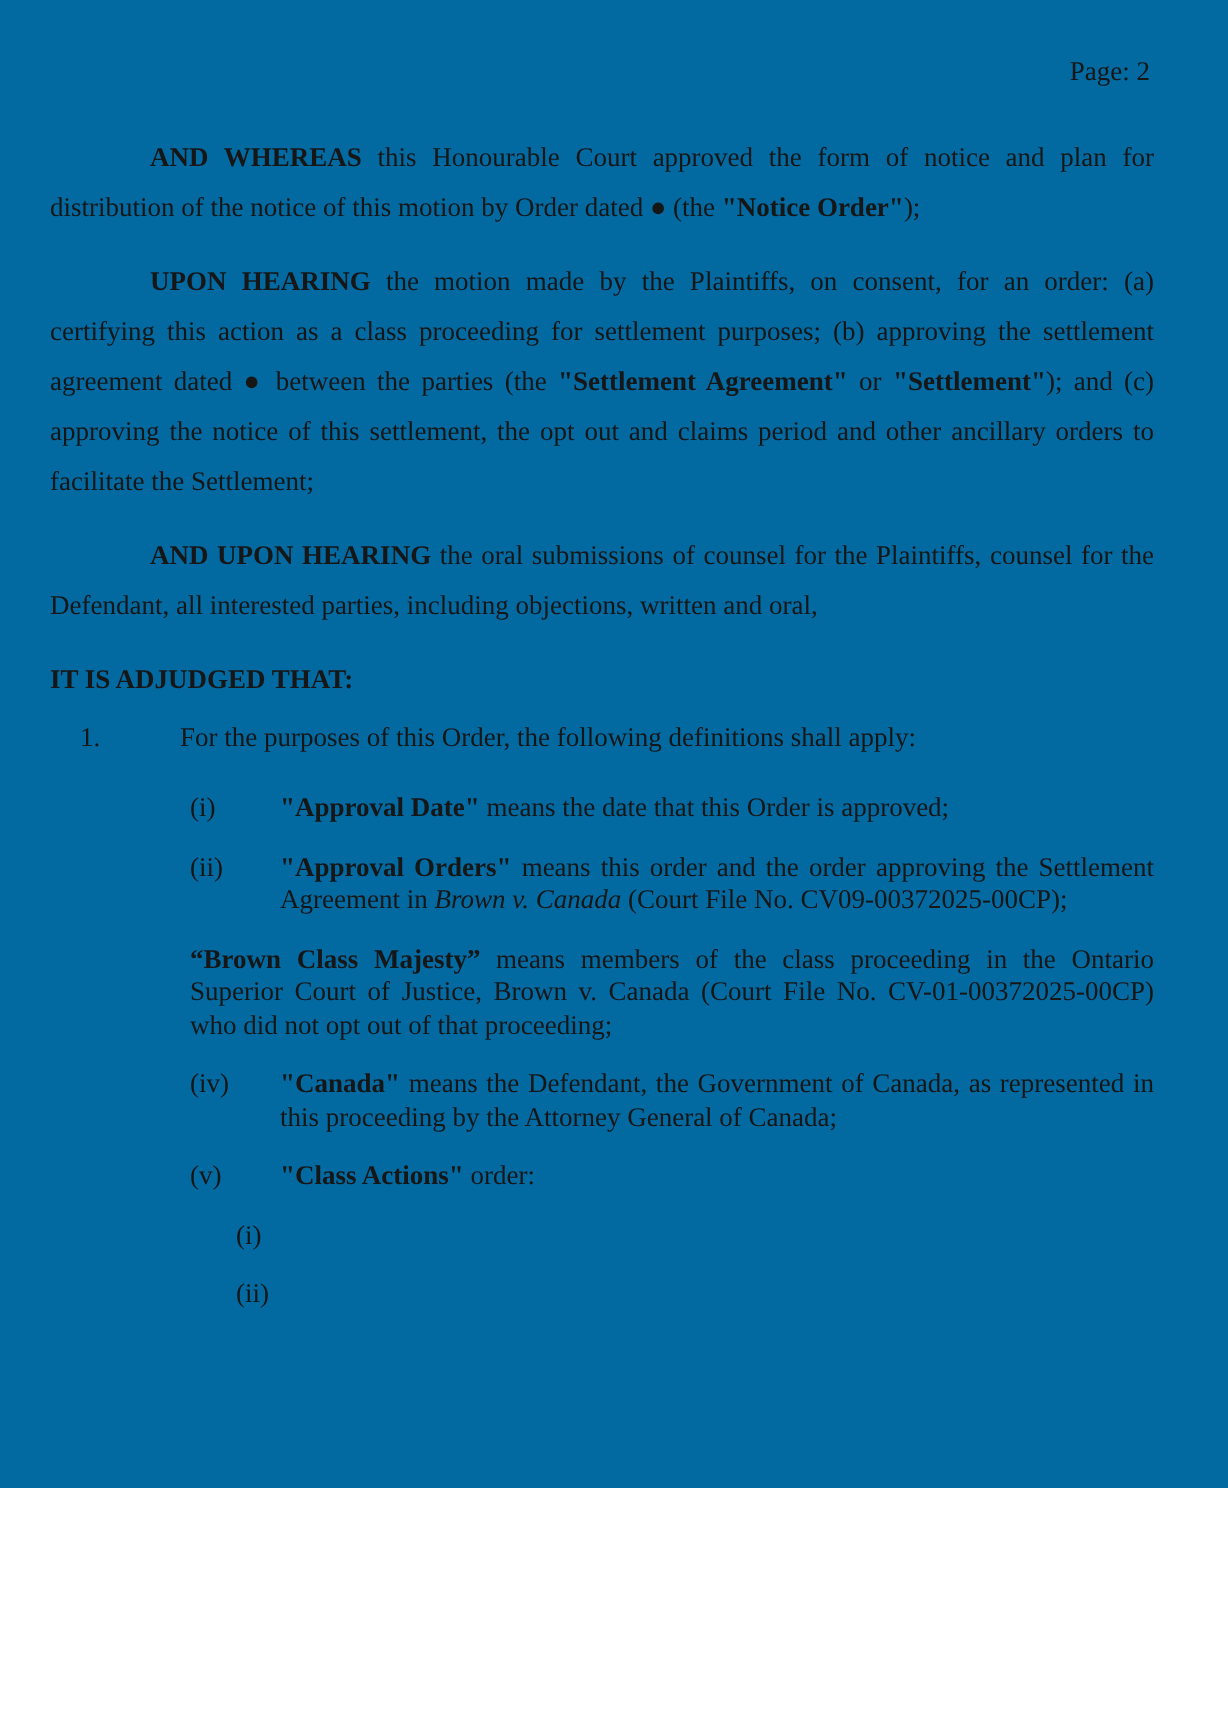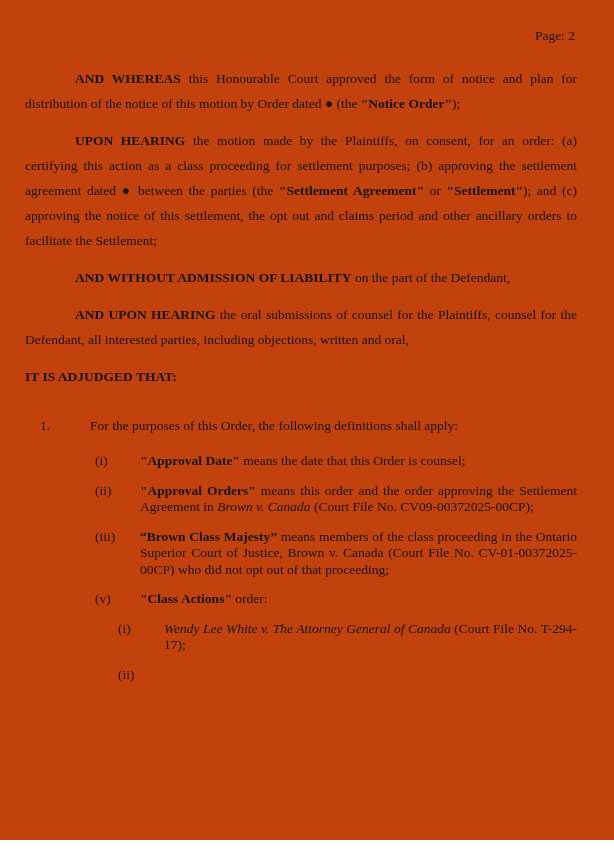--- a/index.html
+++ b/index.html
@@ -3,22 +3,22 @@
 <meta charset="utf-8">
 <style>
   html, body {
     margin: 0;
     padding: 0;
     background: #ffffff;
   }
   .page {
     position: relative;
     width: 614px;
-    height: 840px;
-    background: #c2410c;
+    height: 744px;
+    background: #0369a1;
     color: #161616;
     font-family: "Liberation Serif", "DejaVu Serif", serif;
     font-size: 13.5px;
     box-sizing: border-box;
     padding: 0 37px 0 25px;
     overflow: hidden;
   }
   .page-num {
     position: absolute;
     top: 28px;
@@ -29,21 +29,21 @@
   p.body {
     margin: 0 0 12px 0;
     line-height: 25px;
     text-align: justify;
     text-indent: 50px;
   }
   p.body.p-first {
     margin-top: 66px;
   }
   p.heading {
-    margin: 0 0 24px 0;
+    margin: 0 0 4px 0;
     line-height: 25px;
     font-weight: bold;
     text-align: left;
     text-indent: 0;
   }
   .order-item {
     display: flex;
     margin: 0 0 15px 15px;
     line-height: 25px;
   }
@@ -76,53 +76,54 @@
 </style>
 </head>
 <body>
 
 <div class="page">
 
   <div class="page-num">Page: 2</div>
 
   <p class="body p-first"><span class="b">AND WHEREAS</span><span> this Honourable Court approved the form of notice and plan for distribution of the notice of this motion by Order dated ● (the </span><span class="b">"Notice Order"</span><span>);</span></p>
   <p class="body"><span class="b">UPON HEARING</span><span> the motion made by the Plaintiffs, on consent, for an order: (a) certifying this action as a class proceeding for settlement purposes; (b) approving the settlement agreement dated ● between the parties (the </span><span class="b">"Settlement Agreement"</span><span> or </span><span class="b">"Settlement"</span><span>); and (c) approving the notice of this settlement, the opt out and claims period and other ancillary orders to facilitate the Settlement;</span></p>
-  <p class="body"><span class="b">AND WITHOUT ADMISSION OF LIABILITY</span><span> on the part of the Defendant,</span></p>
   <p class="body"><span class="b">AND UPON HEARING</span><span> the oral submissions of counsel for the Plaintiffs, counsel for the Defendant, all interested parties, including objections, written and oral,</span></p>
 
   <p class="heading">IT IS ADJUDGED THAT:</p>
 
   <div class="order-item">
     <span class="item-num">1.</span>
     <span class="item-text">For the purposes of this Order, the following definitions shall apply:</span>
   </div>
 
   <div class="def-row">
     <span class="def-marker">(i)</span>
-    <div class="def-text"><span class="b">"Approval Date"</span><span> means the date that this Order is counsel;</span></div>
+    <div class="def-text"><span class="b">"Approval Date"</span><span> means the date that this Order is approved;</span></div>
   </div>
 
   <div class="def-row">
     <span class="def-marker">(ii)</span>
     <div class="def-text"><span class="b">"Approval Orders"</span><span> means this order and the order approving the Settlement Agreement in </span><span class="i">Brown v. Canada</span><span> (Court File No. CV09-00372025-00CP);</span></div>
   </div>
 
   <div class="def-row">
-    <span class="def-marker">(iii)</span>
     <div class="def-text"><span class="b">“Brown Class Majesty”</span><span> means members of the class proceeding in the Ontario Superior Court of Justice, Brown v. Canada (Court File No. CV-01-00372025-00CP) who did not opt out of that proceeding;</span></div>
   </div>
 
+  <div class="def-row">
+    <span class="def-marker">(iv)</span>
+    <div class="def-text"><span class="b">"Canada"</span><span> means the Defendant, the Government of Canada, as represented in this proceeding by the Attorney General of Canada;</span></div>
+  </div>
 
   <div class="def-row">
     <span class="def-marker">(v)</span>
     <div class="def-text"><span class="b">"Class Actions"</span><span> order:</span></div>
   </div>
 
   <div class="def-row nested">
     <span class="def-marker">(i)</span>
-    <div class="def-text"><span class="i">Wendy Lee White v. The Attorney General of Canada</span><span> (Court File No. T-294-17);</span></div>
   </div>
 
   <div class="def-row nested">
     <span class="def-marker">(ii)</span>
   </div>
 
 </div>
 
 </body></html>

